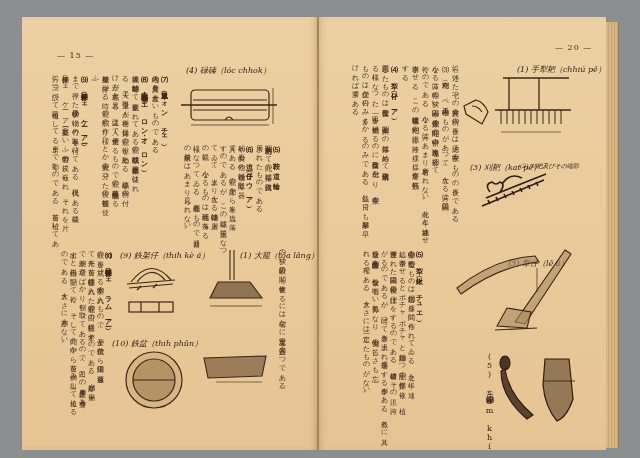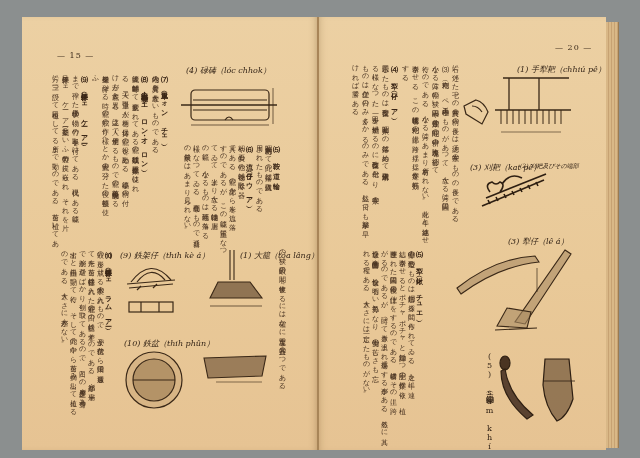--- a/index.html
+++ b/index.html
@@ -119,21 +119,21 @@
     <svg viewBox="0 0 70 70">
         <g stroke="#3a2817" stroke-width="1.1">
       <line x1="30" y1="0" x2="30" y2="30" fill="none"></line>
           <line x1="34" y1="0" x2="34" y2="30" fill="none"></line>
       <path d="M10 48 L18 32 L50 32 L62 48 Z" fill="#6a5036" fill-opacity="0.7"></path>
       <line x1="10" y1="56" x2="62" y2="56" fill="none" stroke-width="0.7"></line>
     </g>
       </svg>
   </div>
 
-  <div class="caption" style="left:124px;top:338px;">(10) 鉄盆（thih phûn）</div>
+  <div class="caption" style="left:112px;top:338px;">(10) 鉄盆（thih phûn）</div>
   <div class="fig" style="left:124px;top:350px;width:60px;height:60px;">
     <svg viewBox="0 0 60 60">
         <g stroke="#3a2817" stroke-width="1.2" fill="none">
       <circle cx="30" cy="30" r="28" fill="#d8b585"></circle>
           <circle cx="30" cy="30" r="21" fill="#b49367"></circle>
       <line x1="9" y1="30" x2="51" y2="30"></line>
     </g>
       </svg>
   </div>
   <div class="fig" style="left:202px;top:354px;width:66px;height:30px;">
@@ -208,21 +208,21 @@
         <g fill="none" stroke="#2e1f12" stroke-width="1.6">
       <path d="M2 36 L64 10"></path>
           <path d="M6 28 L66 4"></path>
       <path d="M8 30 L10 34 M16 27 L18 31 M24 24 L26 28 M32 21 L34 25 M40 18 L42 22 M48 15 L50 19 M56 12 L58 16"></path>
       <path d="M10 22 Q4 14 12 12 Q16 16 20 12 Q26 14 20 22"></path>
       <path d="M22 14 Q30 2 42 8"></path>
     </g>
       </svg>
   </div>
 
-  <div class="caption" style="left:508px;top:236px;">(3) 犁仔（lê á）</div>
+  <div class="caption" style="left:508px;top:258px;">(3) 犁仔（lê á）</div>
   <div class="fig" style="left:455px;top:248px;width:120px;height:95px;">
     <svg viewBox="0 0 120 95">
         <g stroke="#3a2817" stroke-width="1.1" fill="#a88a62" fill-opacity="0.6">
       <path d="M2 40 Q40 10 80 8 L84 14 Q44 18 6 46 Z"></path>
       <path d="M110 2 L116 6 L70 76 L60 74 Z"></path>
       <path d="M52 60 L76 64 L72 80 L42 78 Z"></path>
       <line x1="40" y1="82" x2="82" y2="80" fill="none"></line>
       <line x1="82" y1="20" x2="82" y2="44" fill="none" stroke-width="0.7"></line>
     </g>
       </svg>

